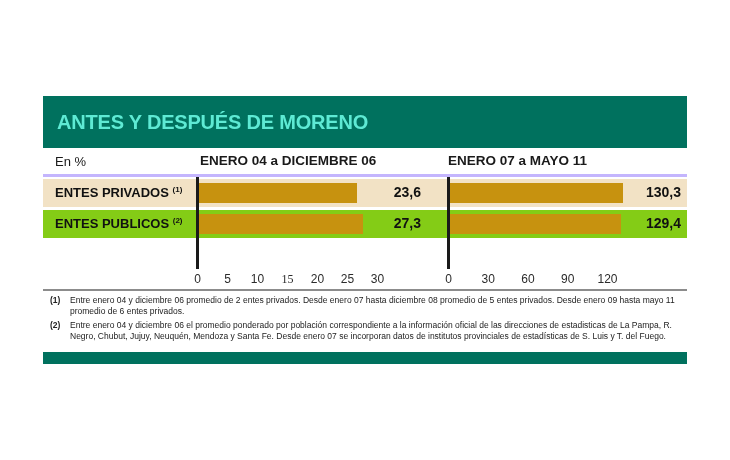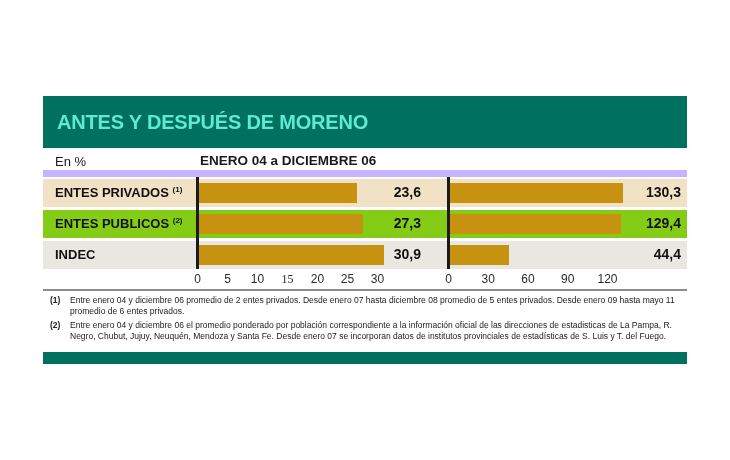--- a/index.html
+++ b/index.html
@@ -13,21 +13,21 @@
   }
   .title-bar{
     position:absolute;left:0;top:0;width:644px;height:52px;
     background:#00715E;display:flex;align-items:center;box-sizing:border-box;
     padding-left:14px;
   }
   .title-bar span{
     color:#5eead4;font-weight:bold;font-size:20px;letter-spacing:-0.2px;
   }
   .col-header{position:absolute;left:0;top:52px;width:644px;height:29px;
-    border-bottom:7px solid #c4b5fd;box-sizing:border-box;}
+    border-bottom:3px solid #c4b5fd;box-sizing:border-box;}
   .unit{position:absolute;left:12px;top:6px;font-size:13px;color:#1a1a1a;}
   .period{position:absolute;top:5px;font-size:13.5px;font-weight:bold;color:#1a1a1a;white-space:nowrap;}
   .period-1{left:157px;}
   .period-2{left:405px;}
   .rows{position:absolute;left:0;top:83px;width:644px;height:90px;}
   .row{position:absolute;left:0;width:644px;height:28px;}
   .row-label{
     position:absolute;left:12px;top:6px;font-size:13px;font-weight:bold;
     color:#111;white-space:nowrap;
   }
@@ -60,30 +60,24 @@
 <body>
 
 <div class="figure">
   <div class="title-bar">
     <span>ANTES Y DESPUÉS DE MORENO</span>
   </div>
 
   <div class="col-header">
     <span class="unit">En %</span>
     <span class="period period-1">ENERO 04 a DICIEMBRE 06</span>
+    <span class="period period-2">ENERO 07 a MAYO 11</span>
   </div>
 
   <div class="rows" id="rows">
-      <div class="row" style="top: 62px; background: rgb(233, 231, 225);">
-        <span class="row-label">INDEC </span>
-        <div class="bar" style="left: 156px; width: 185.4px; background: rgb(199, 146, 15);"></div>
-        <span class="value value-left">30,9</span>
-        <div class="bar" style="left: 407px; width: 58.83px; background: rgb(199, 146, 15);"></div>
-        <span class="value value-right">44,4</span>
-      </div>
       <div class="row" style="top: 31px; background: #84cc16;">
         <span class="row-label">ENTES PUBLICOS <sup>(2)</sup></span>
         <div class="bar" style="left: 156px; width: 163.8px; background: rgb(199, 146, 15);"></div>
         <span class="value value-left">27,3</span>
         <div class="bar" style="left: 407px; width: 171.455px; background: rgb(199, 146, 15);"></div>
         <span class="value value-right">129,4</span>
       </div>
       <div class="row" style="top: 0px; background: rgb(242, 226, 197);">
         <span class="row-label">ENTES PRIVADOS <sup>(1)</sup></span>
         <div class="bar" style="left: 156px; width: 158.4px; background: rgb(199, 146, 15);"></div>

